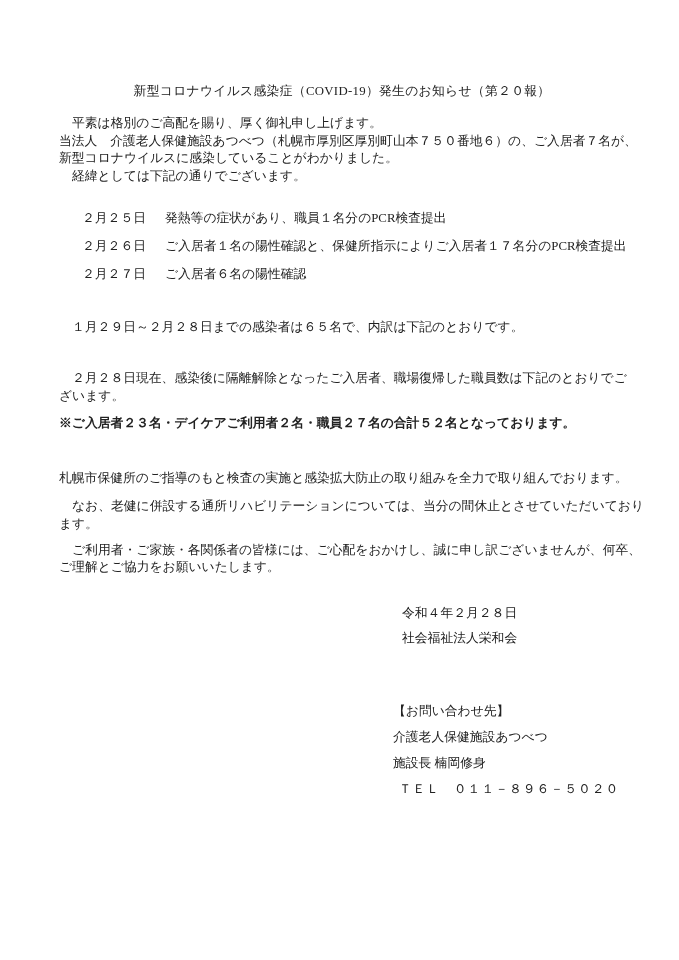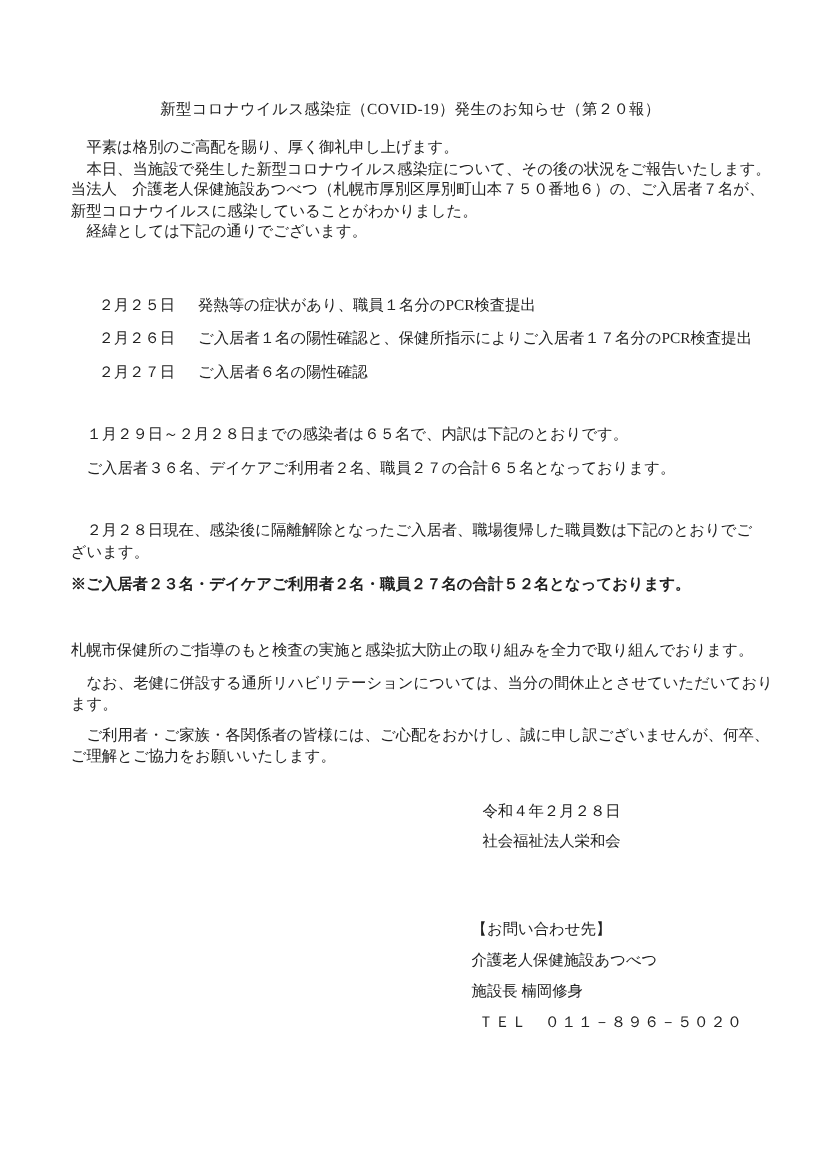--- a/index.html
+++ b/index.html
@@ -21,21 +21,21 @@
   }
   .line { white-space: nowrap; }
   .title {
     text-align: center;
     line-height: 18px;
     margin-bottom: 15px;
     letter-spacing: 0.3px;
   }
   .intro .line { line-height: 17.5px; }
   .indent { text-indent: 13px; }
-  .timeline { margin-top: 43px; margin-left: 23px; }
+  .timeline { margin-top: 25px; margin-left: 23px; }
   .timeline-row {
     display: flex;
     column-gap: 19px;
     line-height: 17.5px;
     margin-bottom: 10.5px;
   }
   .timeline-row:last-child { margin-bottom: 0; }
   .timeline-date { white-space: nowrap; }
   .timeline-event { white-space: nowrap; }
   .summary { margin-top: 35px; }
@@ -57,21 +57,20 @@
 </style>
 </head>
 <body>
 
 <div class="page">
 
   <div class="title">新型コロナウイルス感染症（COVID-19）発生のお知らせ（第２０報）</div>
 
   <div class="intro">
     <div class="line indent">平素は格別のご高配を賜り、厚く御礼申し上げます。</div>
-    <div class="line indent">本日、当施設で発生した新型コロナウイルス感染症について、その後の状況をご報告いたします。</div>
     <div class="line">当法人　介護老人保健施設あつべつ（札幌市厚別区厚別町山本７５０番地６）の、ご入居者７名が、</div>
     <div class="line">新型コロナウイルスに感染していることがわかりました。</div>
     <div class="line indent">経緯としては下記の通りでございます。</div>
   </div>
 
   <div class="timeline">
     <div class="timeline-row">
       <span class="timeline-date">２月２５日</span>
       <span class="timeline-event">発熱等の症状があり、職員１名分のPCR検査提出</span>
     </div>
@@ -80,21 +79,20 @@
       <span class="timeline-event">ご入居者１名の陽性確認と、保健所指示によりご入居者１７名分のPCR検査提出</span>
     </div>
     <div class="timeline-row">
       <span class="timeline-date">２月２７日</span>
       <span class="timeline-event">ご入居者６名の陽性確認</span>
     </div>
   </div>
 
   <div class="summary">
     <div class="line indent">１月２９日～２月２８日までの感染者は６５名で、内訳は下記のとおりです。</div>
-    <div class="line indent">ご入居者３６名、デイケアご利用者２名、職員２７の合計６５名となっております。</div>
   </div>
 
   <div class="recovery">
     <div class="line indent">２月２８日現在、感染後に隔離解除となったご入居者、職場復帰した職員数は下記のとおりでご</div>
     <div class="line">ざいます。</div>
   </div>
 
   <div class="note line">※ご入居者２３名・デイケアご利用者２名・職員２７名の合計５２名となっております。</div>
 
   <div class="measures line">札幌市保健所のご指導のもと検査の実施と感染拡大防止の取り組みを全力で取り組んでおります。</div>

